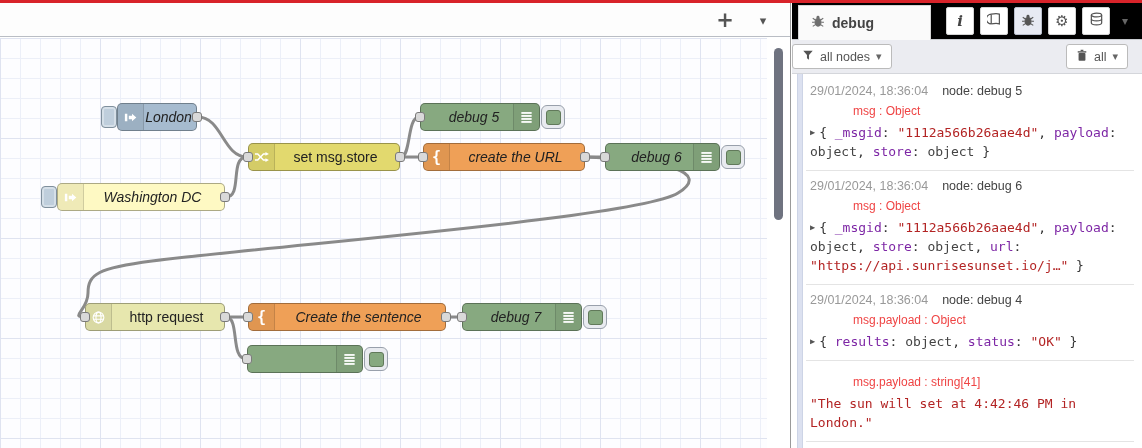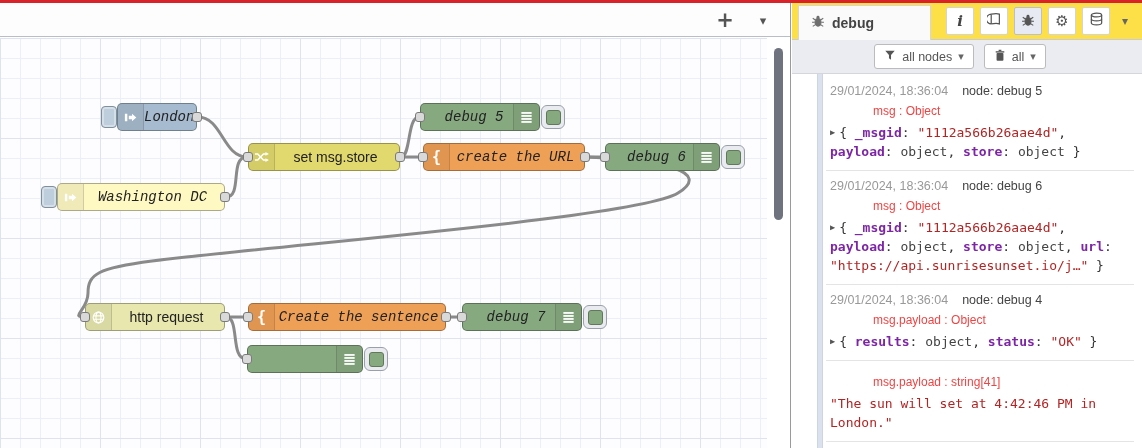--- a/index.html
+++ b/index.html
@@ -32,61 +32,61 @@
   #wires { position:absolute; left:0; top:-3px; width:790px; height:448px; z-index:2; pointer-events:none; }
   #wires path { pointer-events:stroke; }
 
   .node { position:absolute; height:28px; border:1px solid rgba(0,0,0,.32); border-radius:5px; z-index:3; cursor:move; }
   .node .iconzone { position:absolute; top:0; bottom:0; width:26px; background:rgba(0,0,0,.06); display:flex; align-items:center; justify-content:center; }
   .node .iconzone.left  { left:0;  border-right:1px solid rgba(0,0,0,.13); border-radius:4px 0 0 4px; }
   .node .iconzone.right { right:0; border-left:1px solid rgba(0,0,0,.13);  border-radius:0 4px 4px 0; }
   .node .nlabel { position:absolute; top:0; height:26px; line-height:26px; font-size:14px; color:#222; text-align:center; white-space:nowrap; }
   .node .nlabel.icon-left  { left:26px; right:3px; }
   .node .nlabel.icon-right { left:14px; right:26px; }
-  .node .nlabel.it { font-style:italic;font-family:Liberation Mono, monospace; }
+  .node .nlabel.it { font-style:italic; }
   .brace { color:#fff; font-weight:bold; font-size:15px; font-family:"DejaVu Sans Mono", monospace; }
   .port { position:absolute; width:10px; height:10px; background:#d9d9d9; border:1px solid #7a7a7a; border-radius:3px; top:8px; cursor:crosshair; }
   .port.in { left:-6px; } .port.out { right:-6px; }
   .inj-btn { position:absolute; left:-17px; top:2px; width:16px; height:22px; background:#bfcedc; border:1px solid #7f8f9c;
              border-radius:4px; box-shadow:inset 0 0 0 2px rgba(255,255,255,.35); cursor:pointer; }
   .toggle { position:absolute; right:-26px; top:1px; width:24px; height:24px; background:#e9ebf0; border:1px solid #99a0ab;
             border-radius:6px; display:flex; align-items:center; justify-content:center; cursor:pointer; }
   .toggle-inner { width:15px; height:15px; background:#87a980; border:1px solid #61795a; border-radius:3px; }
 
   
   #sidebar { position:absolute; left:790px; top:3px; width:352px; height:445px; background:#fff; border-left:1px solid #9a9a9a; }
-  #sb-header { position:absolute; left:1px; top:0; right:0; height:37px; background:#fde047; border-bottom:1px solid #c9ccd1; }
+  #sb-header { position:absolute; left:1px; top:0; right:0; height:37px; background:#000000; border-bottom:1px solid #c9ccd1; }
   #sb-tab { position:absolute; left:6px; top:2px; width:133px; height:35px; background:#fafafa; border:1px solid #d6d6d6; border-bottom:none;
             display:flex; align-items:center; gap:7px; padding-left:12px; cursor:pointer; }
   #sb-tab .tab-label { font-size:14px; font-weight:bold; color:#444; }
   #sb-buttons { position:absolute; right:8px; top:4px; display:flex; gap:6px; align-items:center; }
   .hbtn { width:28px; height:28px; background:#fff; border:1px solid #d4d4d4; border-radius:2px; display:flex; align-items:center; justify-content:center; cursor:pointer; }
   .hbtn.active { background:#e7eaf3; border-color:#b9bfcc; }
   .hbtn .iglyph { font-size:15px; color:#555; font-family:"DejaVu Sans", sans-serif; }
   .hbtn .info-i { font-family:"DejaVu Serif", serif; font-style:italic; font-weight:bold; font-size:15px; color:#444; }
   .hmenu { width:18px; height:28px; border:none; background:transparent; color:#666; font-size:12px; cursor:pointer;
            display:flex; align-items:center; justify-content:center; font-family:"DejaVu Sans", sans-serif; }
 
   #sb-filter { position:absolute; left:1px; right:0; top:37px; height:34px; background:#ebecf1; border-bottom:1px solid #d4d6db;
-               display:flex; align-items:center; justify-content:center; gap:10px; padding-right:14px; }
+               display:flex; align-items:center; justify-content:space-between; gap:10px; padding-right:14px; }
   .fbtn { height:25px; background:#fff; border:1px solid #bbb; border-radius:3px; color:#555; font-size:12.5px;
           font-family:"Liberation Sans", sans-serif; display:flex; align-items:center; gap:6px; padding:0 9px; cursor:pointer; }
   .fbtn .fcaret { font-size:11px; color:#666; font-family:"DejaVu Sans", sans-serif; }
 
-  #sb-messages { position:absolute; left:1px; right:0; top:71px; bottom:0; background:#fff; overflow:hidden;margin-left:20px; }
+  #sb-messages { position:absolute; left:1px; right:0; top:71px; bottom:0; background:#fff; overflow:hidden; }
   #msg-gutter { position:absolute; left:5px; top:0; bottom:0; width:6px; background:#dce1f0; border-left:1px solid #cdd4e6; border-right:1px solid #cdd4e6; }
   #msg-list { position:absolute; left:14px; right:8px; top:2px; }
   .dbg-msg { padding:8px 2px 9px 4px; border-bottom:1px solid #e4e4e4; }
   .dbg-meta { font-size:12.5px; }
   .m-date { color:#999; }
   .m-node { color:#444; margin-left:14px; }
   .m-path { margin-top:6px; font-size:12px; color:#ef4444;padding-left:43px; }
   .m-payload { margin-top:5px; font-family:"DejaVu Sans Mono", monospace; font-size:13px; line-height:19px; color:#333; word-wrap:break-word; }
   .seg-caret { font-size:8.5px; color:#555; margin-right:4px; vertical-align:2px; }
-  .seg-key { color:#7d26a5;font-weight:bold; }
+  .seg-key { color:#7d26a5; }
   .seg-str { color:#b32424; }
   .seg-obj { color:#444; }
 </style>
 </head>
 <body>
 
 <div id="app">
   <div id="topline" style="background: rgb(216, 35, 42);"></div>
 
   <div id="canvas">

